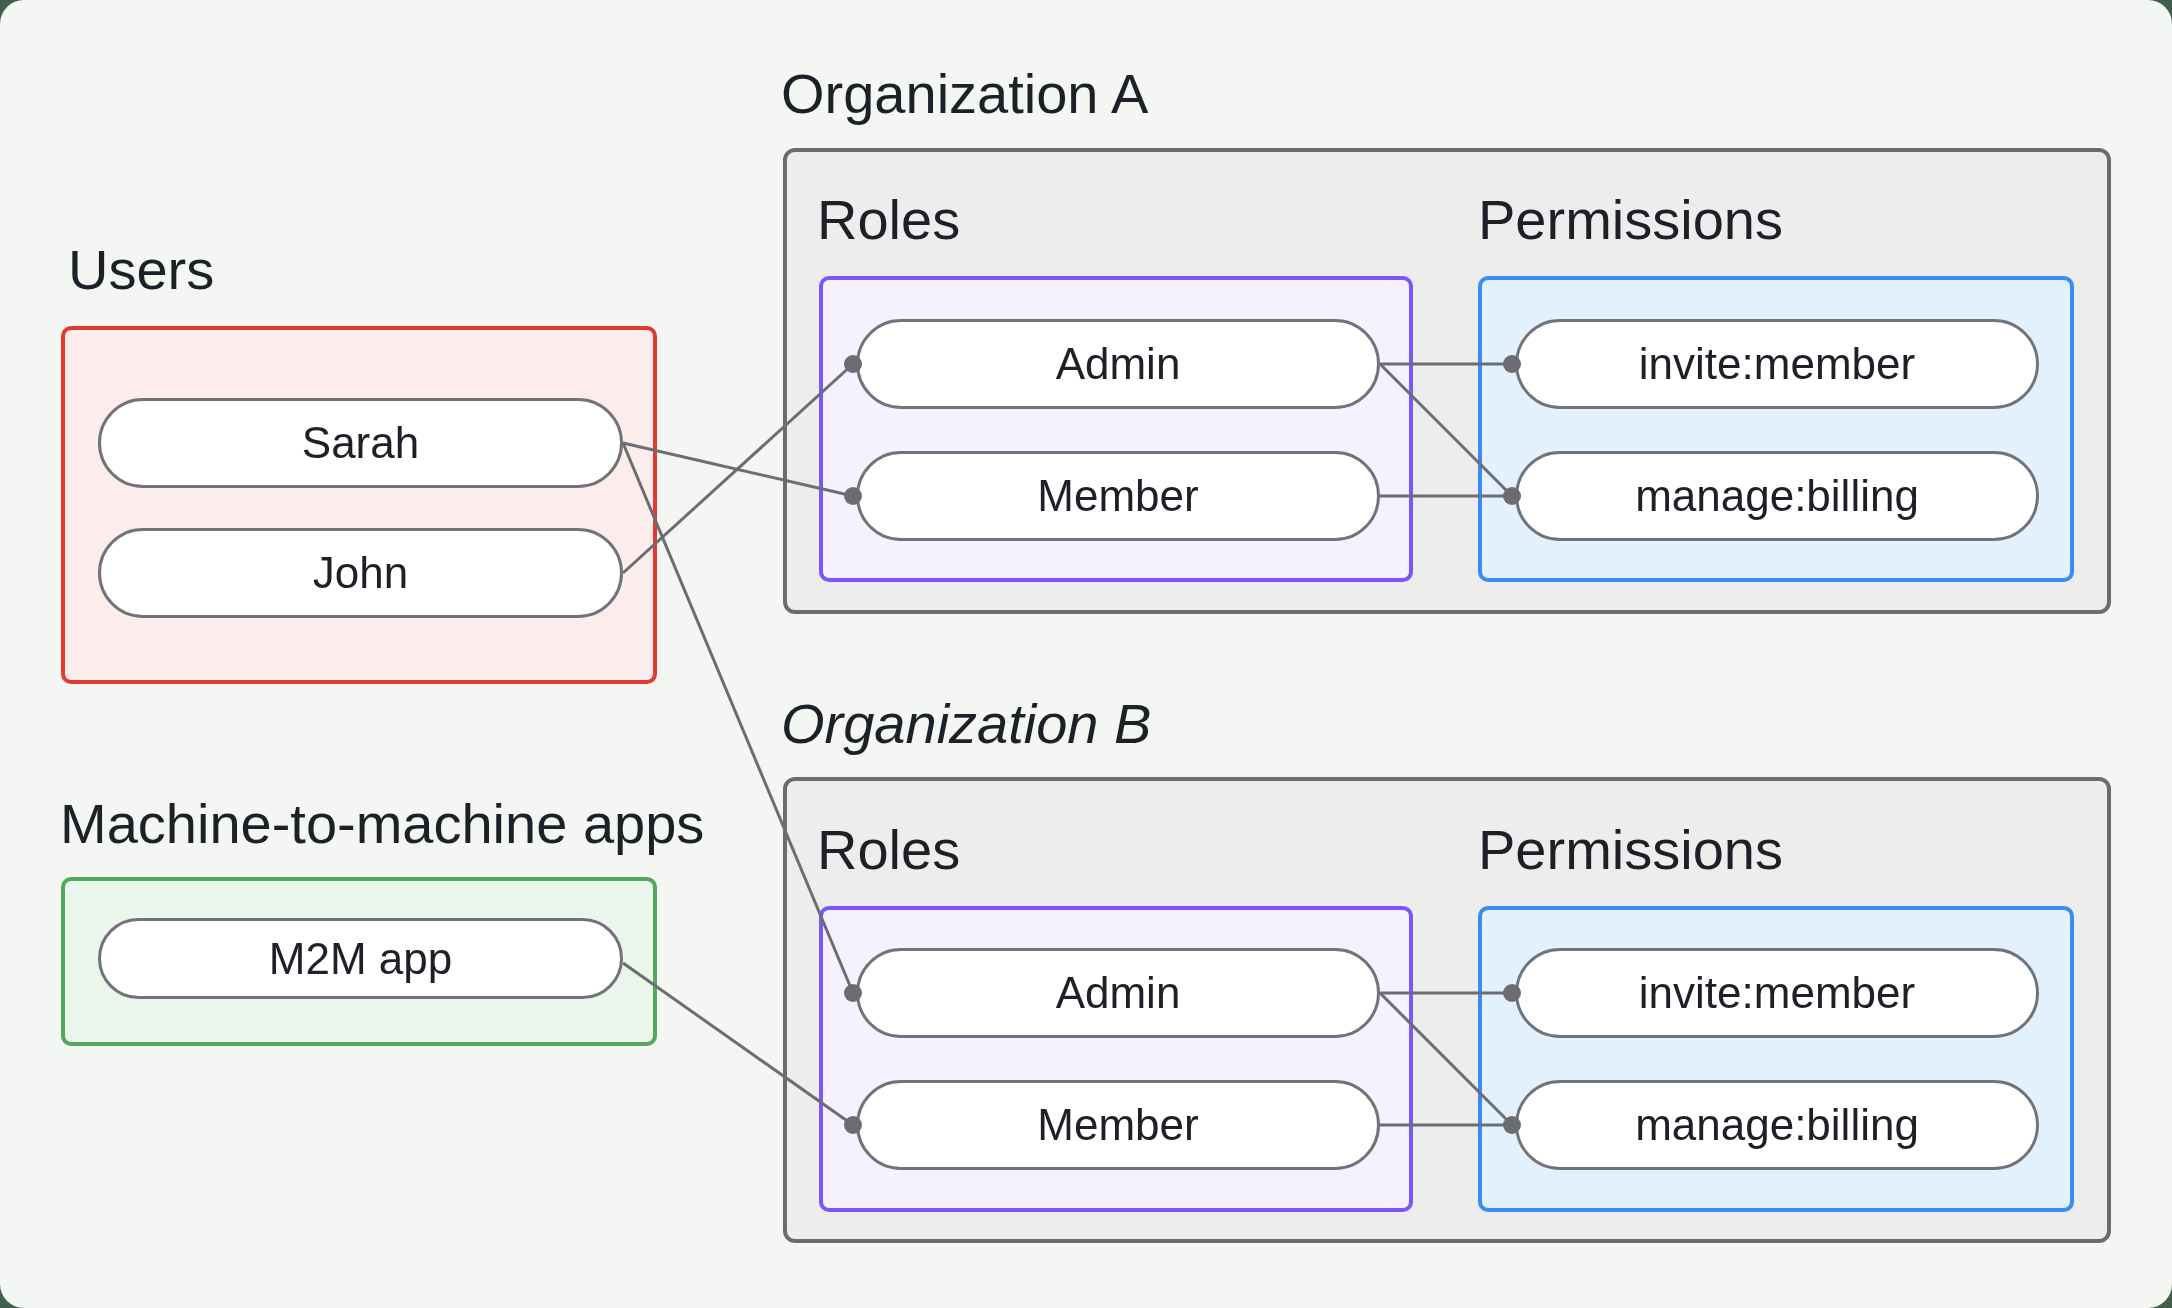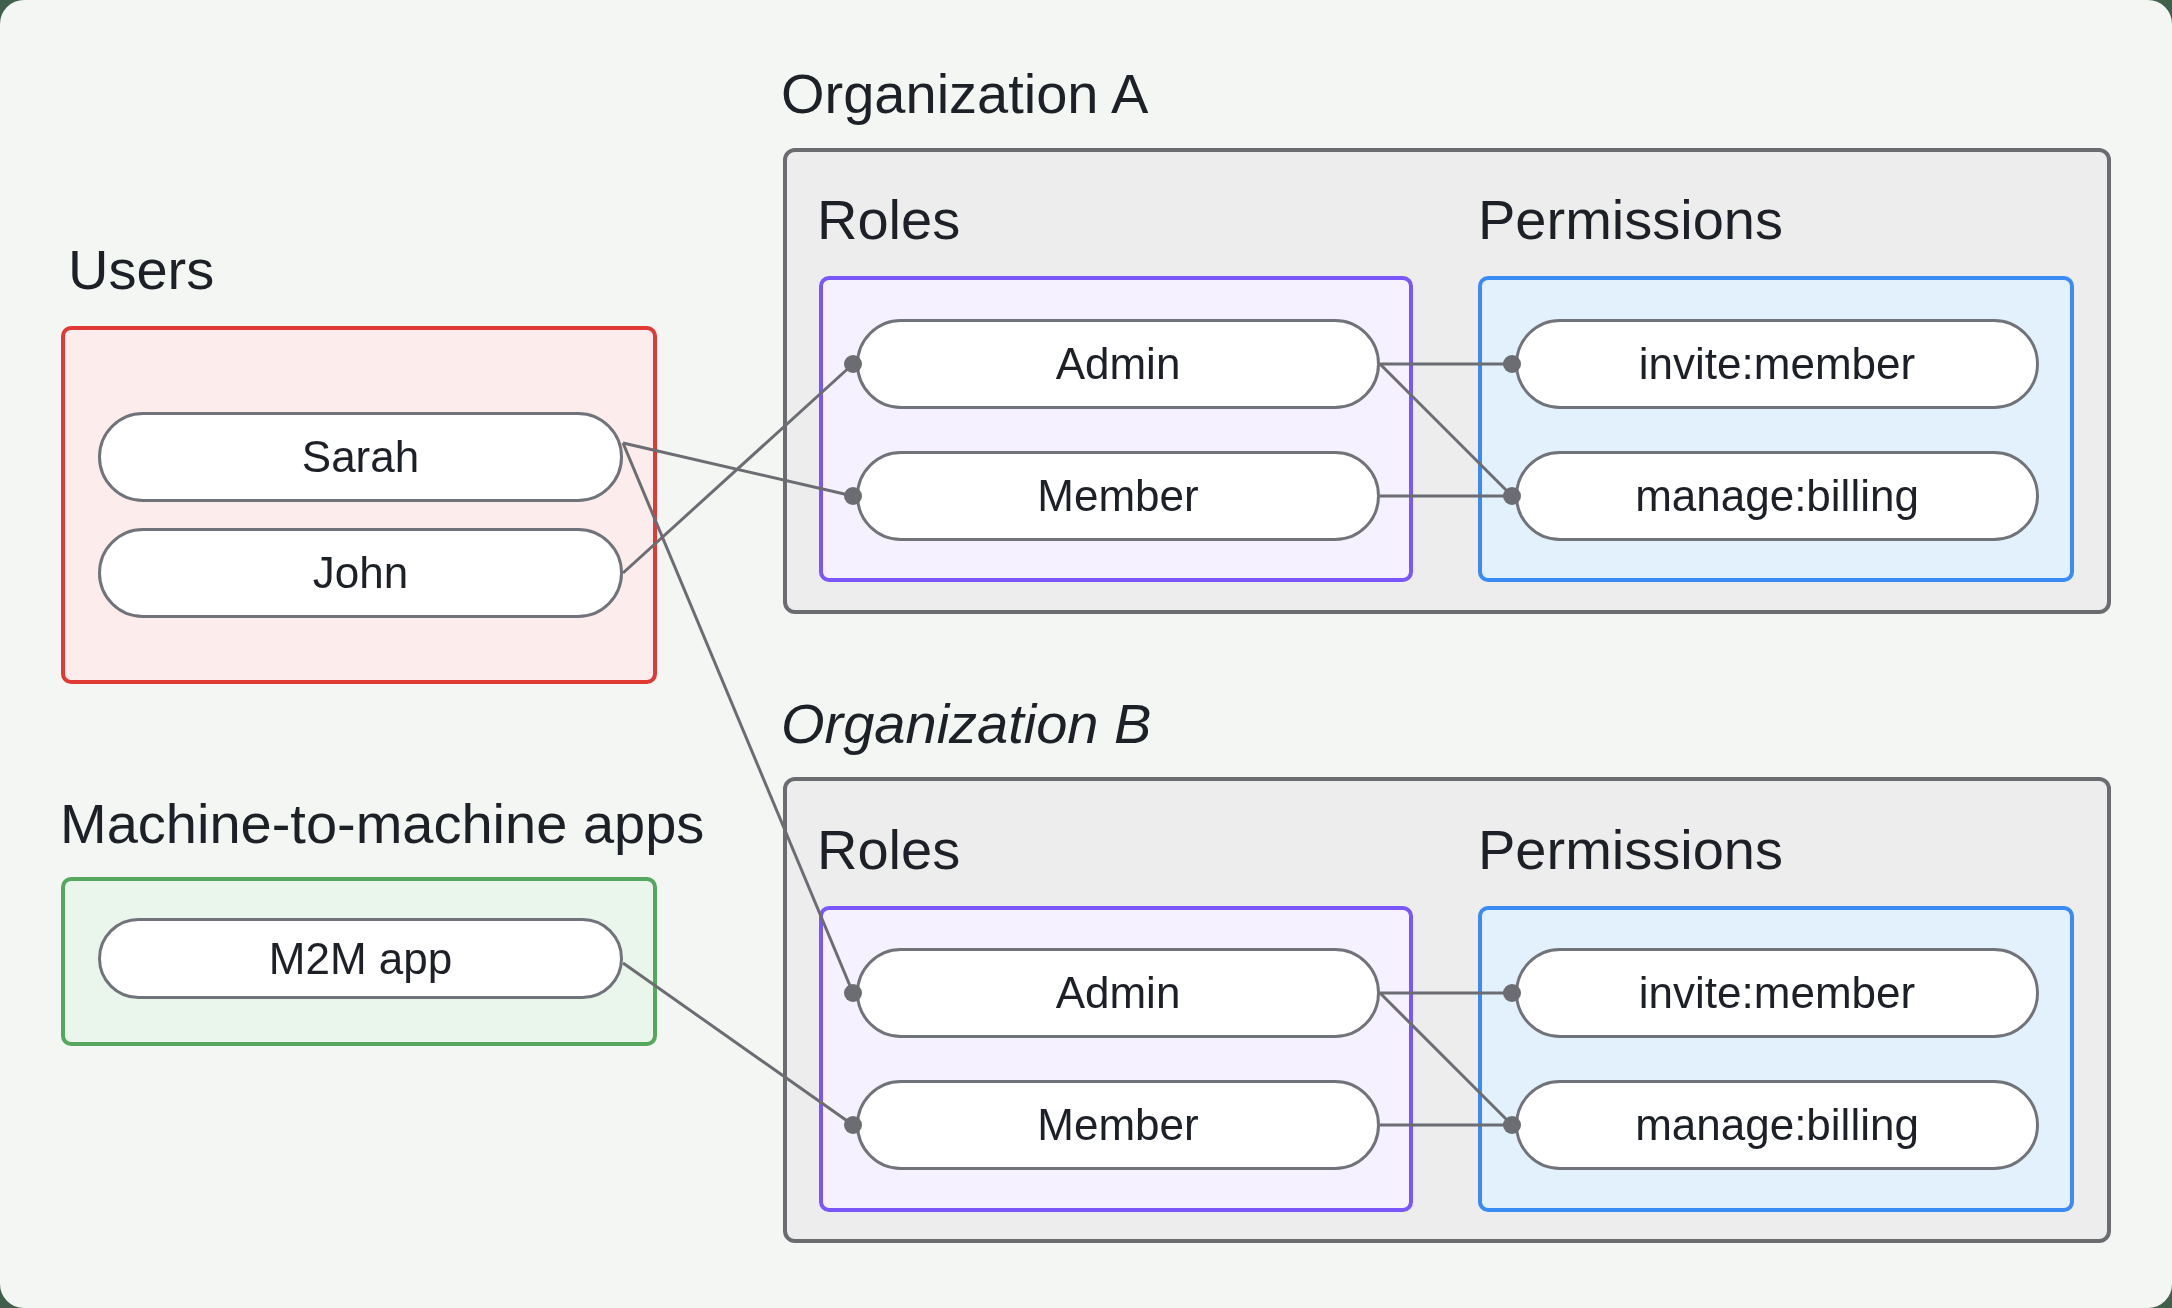--- a/index.html
+++ b/index.html
@@ -44,21 +44,21 @@
   svg.edges circle { fill: var(--edge, #6b6d72); }
 </style>
 </head>
 <body>
 
 <div class="canvas">
   <div class="surface">
 
     <div class="abs section-label" style="left:68px; top:238px;">Users</div>
     <div class="abs group-box users-box" style="left:61px; top:326px; width:596px; height:358px;"></div>
-    <div class="abs pill" style="left:98px; top:412px; width:525px; height:90px;">
+    <div class="abs pill" style="left:98px; top:398px; width:525px; height:90px;">
       <span>Sarah</span>
     </div>
     <div class="abs pill" style="left:98px; top:528px; width:525px; height:90px;">
       <span>John</span>
     </div>
 
     <div class="abs section-label" style="left:60px; top:792px;">Machine-to-machine apps</div>
     <div class="abs group-box m2m-box" style="left:61px; top:877px; width:596px; height:169px;"></div>
     <div class="abs pill" style="left:98px; top:918px; width:525px; height:81px;">
       <span>M2M app</span>

